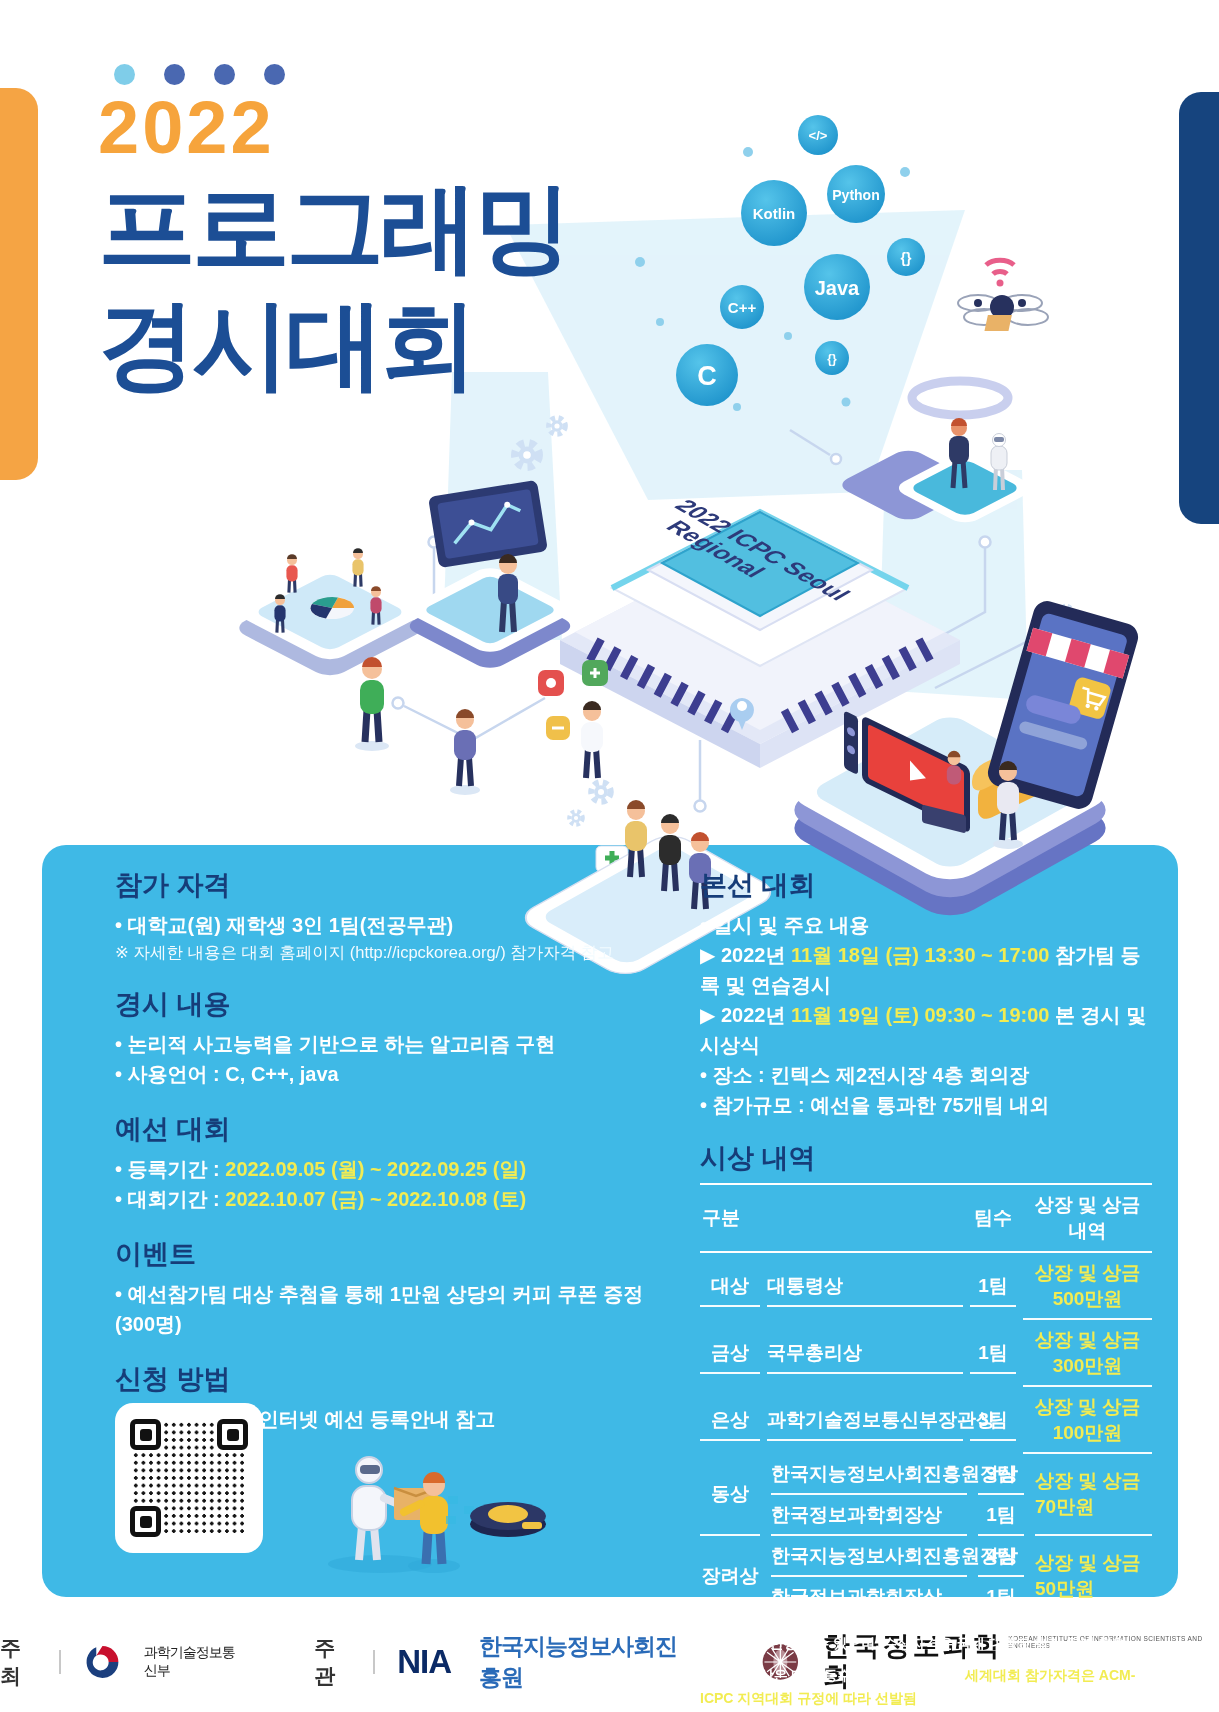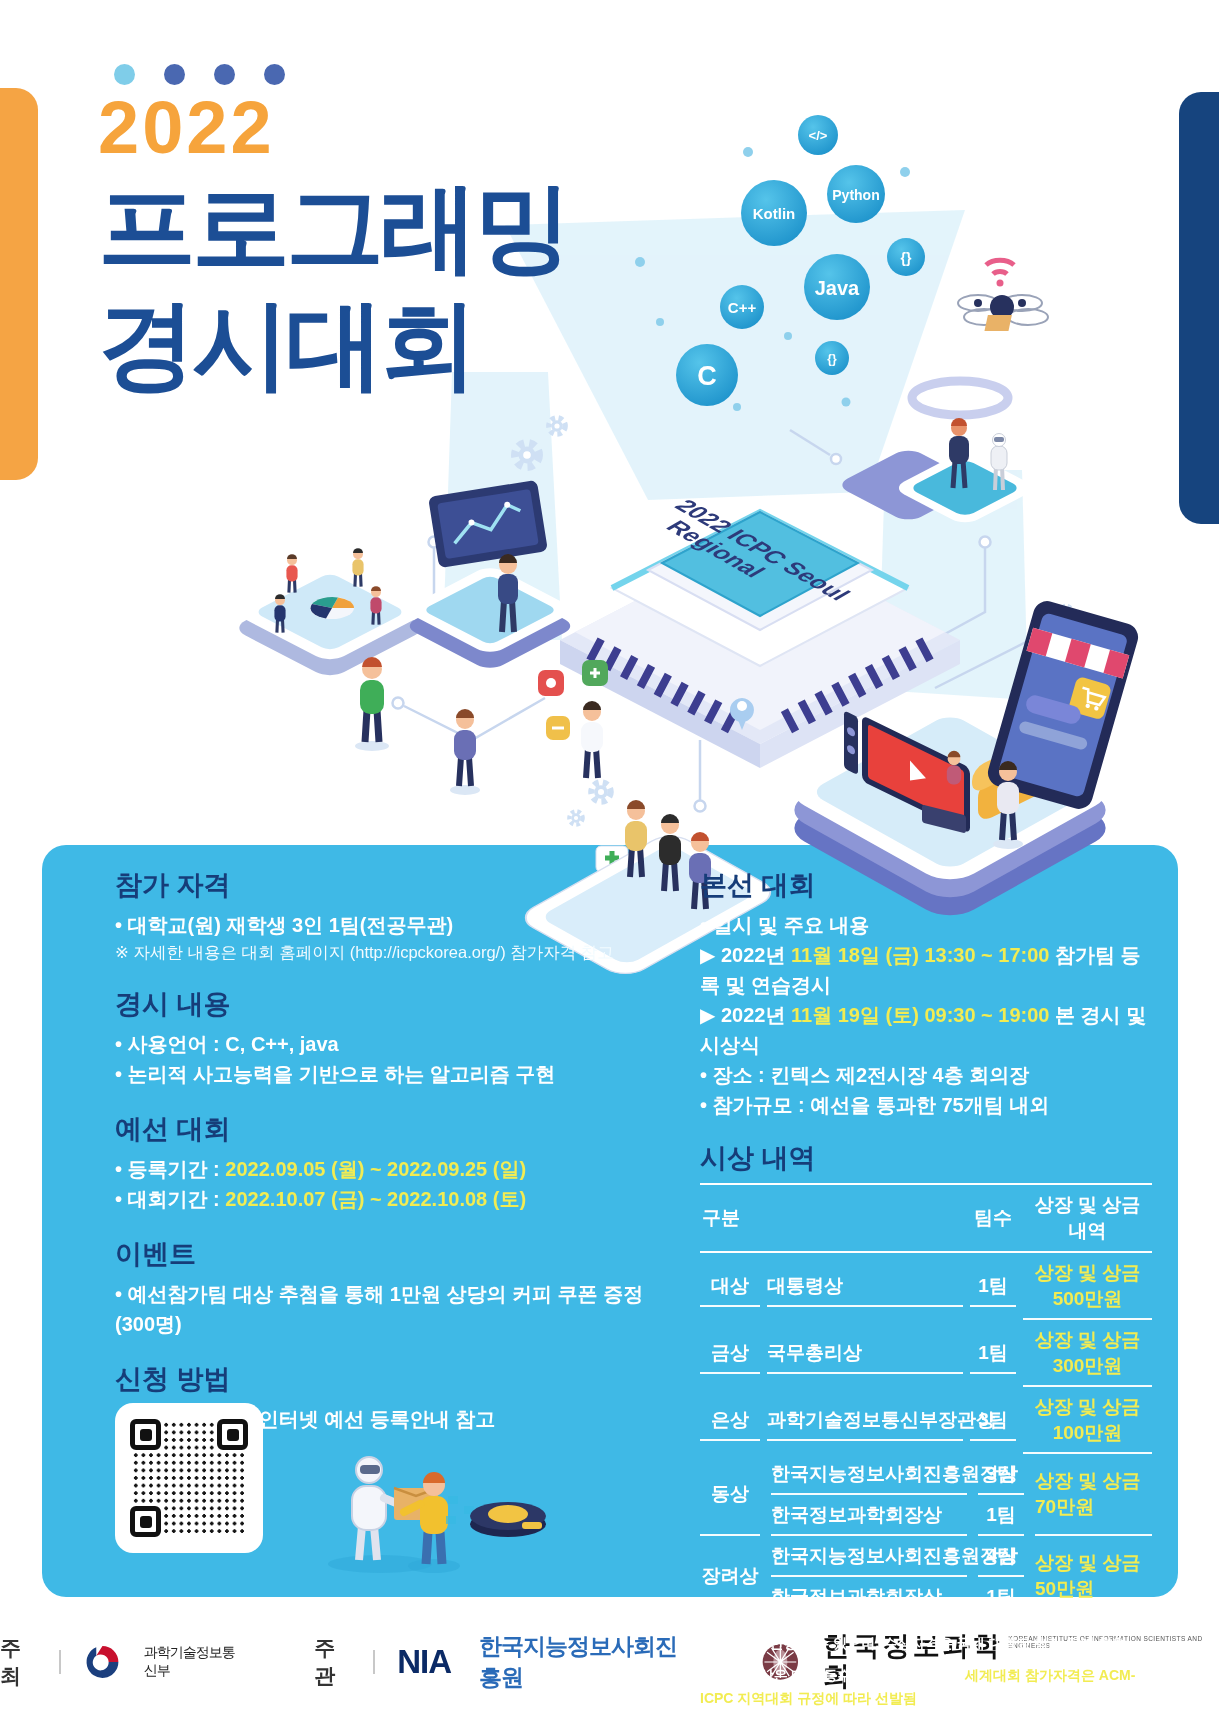--- a/index.html
+++ b/index.html
@@ -414,22 +414,22 @@
   <div class="col-left">
 
     <div class="section">
       <h3 class="sec">참가 자격</h3>
       <div class="line">• 대학교(원) 재학생 3인 1팀(전공무관)</div>
       <div class="note">※ 자세한 내용은 대회 홈페이지 (http://icpckorea.org/) 참가자격 참고</div>
     </div>
 
     <div class="section">
       <h3 class="sec">경시 내용</h3>
+      <div class="line">• 논리적 사고능력을 기반으로 하는 알고리즘 구현</div>
       <div class="line">• 사용언어 : C, C++, java</div>
-      <div class="line">• 논리적 사고능력을 기반으로 하는 알고리즘 구현</div>
     </div>
 
     <div class="section">
       <h3 class="sec">예선 대회</h3>
       <div class="line">
         <span>• 등록기간 :</span>
         <span class="yellow">2022.09.05 (월) ~ 2022.09.25 (일)</span>
       </div>
       <div class="line">
         <span>• 대회기간 :</span>

